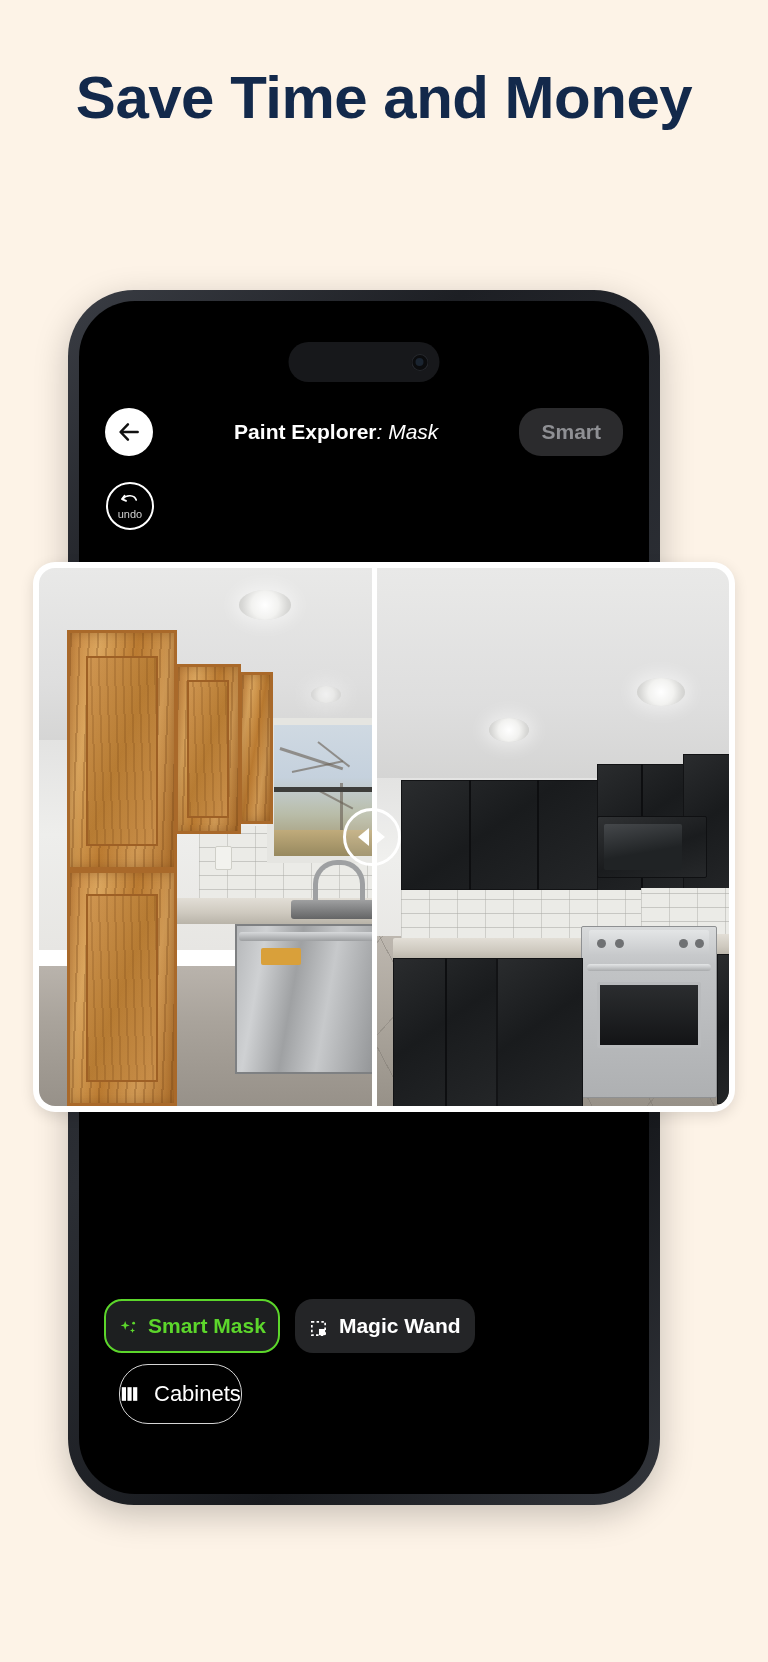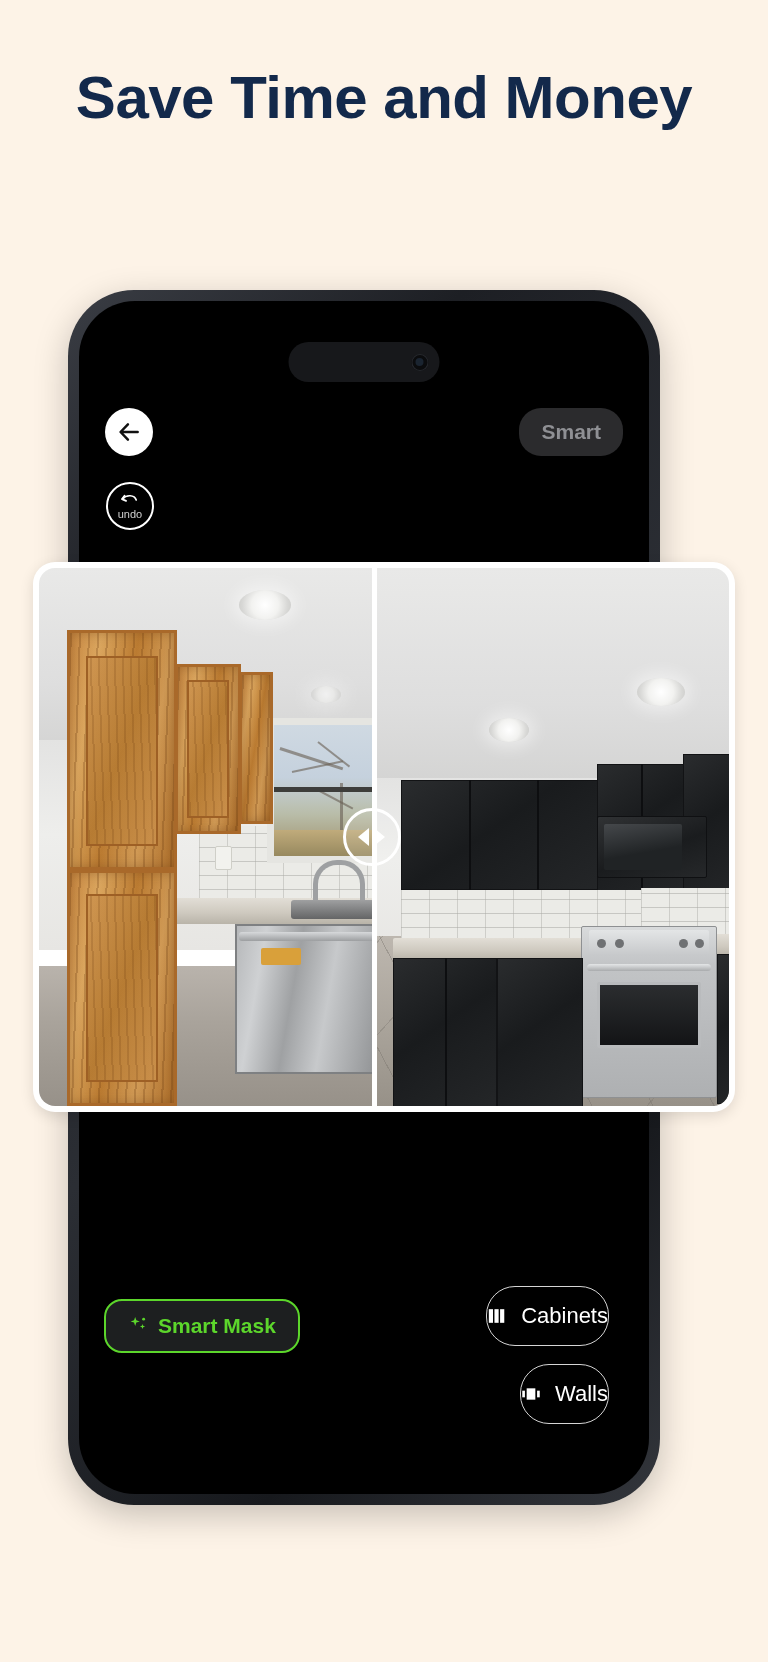--- a/index.html
+++ b/index.html
@@ -415,25 +415,25 @@
     width: 100%;
     display: flex;
     align-items: center;
     gap: 15px;
     padding-left: 25px;
     box-sizing: border-box;
     overflow: hidden;
   }
   .chip {
     display: flex;
-    align-items: flex-start;
+    align-items: flex-end;
     gap: 10px;
     background: #242527;
     border-radius: 18px;
-    padding: 13px 22px;
+    padding: 13px 12px;
     color: #ffffff;
     font-size: 21px;
     font-weight: bold;
     white-space: nowrap;
     border: 2px solid transparent;
     box-sizing: border-box;
     cursor: pointer;
     flex: 0 0 auto;
   }
   .chip.active {
@@ -445,21 +445,21 @@
 
   
   .surfaces {
     position: absolute;
     left: 0;
     bottom: 70px;
     width: 100%;
     padding: 0 40px;
     box-sizing: border-box;
     display: flex;
-    flex-direction: column;
+    flex-direction: row;
     gap: 18px;
     align-items: flex-end;
   }
   .surface-btn {
     height: 58px;
     border-radius: 29px;
     border: 1.5px solid #d5d5d5;
     background: transparent;
     color: #ffffff;
     font-size: 22px;
@@ -487,20 +487,23 @@
 
     <div class="island">
       <div class="island-cam"></div>
     </div>
 
     <div class="navbar">
       <div class="back-btn">
         <svg width="26" height="26" viewBox="0 0 24 24">
           <path d="M20 12 H5 M11 5 L4.2 12 L11 19" stroke="#111" stroke-width="2.3" fill="none" stroke-linecap="round" stroke-linejoin="round"></path>
         </svg>
+      </div>
+      <div class="nav-title">
+        <span class="t-bold">Paint Explorer</span><span class="t-ital">: Mask</span>
       </div>
       <button class="next-btn">Smart</button>
     </div>
 
     <div class="undo-btn">
       <svg width="22" height="16" viewBox="0 0 24 18">
         <path d="M6 4 L3 8 L7.6 10" stroke="#fff" stroke-width="1.9" fill="none" stroke-linecap="round" stroke-linejoin="round"></path>
         <path d="M3.4 8 C8 2.6 17 3 19 9" stroke="#fff" stroke-width="1.9" fill="none" stroke-linecap="round"></path>
       </svg>
       <span class="undo-label">undo</span>
@@ -513,46 +516,45 @@
           <svg width="19" height="19" viewBox="0 0 20 20">
             <path d="M6.5 2 L7.7 5.6 L11.3 6.8 L7.7 8 L6.5 11.6 L5.3 8 L1.7 6.8 L5.3 5.6 Z" fill="#5CD62B"></path>
             <path d="M14.2 9.4 L14.9 11.4 L16.9 12.1 L14.9 12.8 L14.2 14.8 L13.5 12.8 L11.5 12.1 L13.5 11.4 Z" fill="#5CD62B"></path>
             <circle cx="15.4" cy="4.4" r="1.5" fill="#5CD62B"></circle>
           </svg>
         </span>
         <span>Smart Mask</span>
       </div>
 
 
+      <div class="chip">
+        <span class="chip-icon">
+          <svg width="19" height="19" viewBox="0 0 20 20">
+            <rect x="3" y="3" width="14" height="14" fill="none" stroke="#ffffff" stroke-width="1.8" stroke-dasharray="2.6 2.4"></rect>
+            <rect x="10.5" y="10.5" width="6.5" height="6.5" fill="#ffffff"></rect>
+          </svg>
+        </span>
+        <span>Magic Wand</span>
+      </div>
 
     </div>
 
     <div class="surfaces">
 
       <div class="surface-btn">
         <span class="chip-icon">
           <svg width="22" height="18" viewBox="0 0 22 18">
             <rect x="2" y="1.5" width="4.6" height="15" fill="#ffffff"></rect>
             <rect x="8.2" y="1.5" width="4.6" height="15" fill="#ffffff"></rect>
             <rect x="14.4" y="1.5" width="4.6" height="15" fill="#ffffff"></rect>
           </svg>
         </span>
         <span>Cabinets</span>
       </div>
 
-      <div class="surface-btn">
-        <span class="chip-icon">
-          <svg width="24" height="18" viewBox="0 0 24 18">
-            <rect x="1.5" y="5" width="3.2" height="8" fill="#ffffff"></rect>
-            <rect x="6.8" y="2.2" width="10.4" height="13.6" fill="#ffffff"></rect>
-            <rect x="19.3" y="5" width="3.2" height="8" fill="#ffffff"></rect>
-          </svg>
-        </span>
-        <span>Walls</span>
-      </div>
     </div>
 
   </div>
 </div>
 
 <div class="compare-card">
   <div class="compare-inner">
 
     <div class="pane pane-before">
       <div class="scene">

